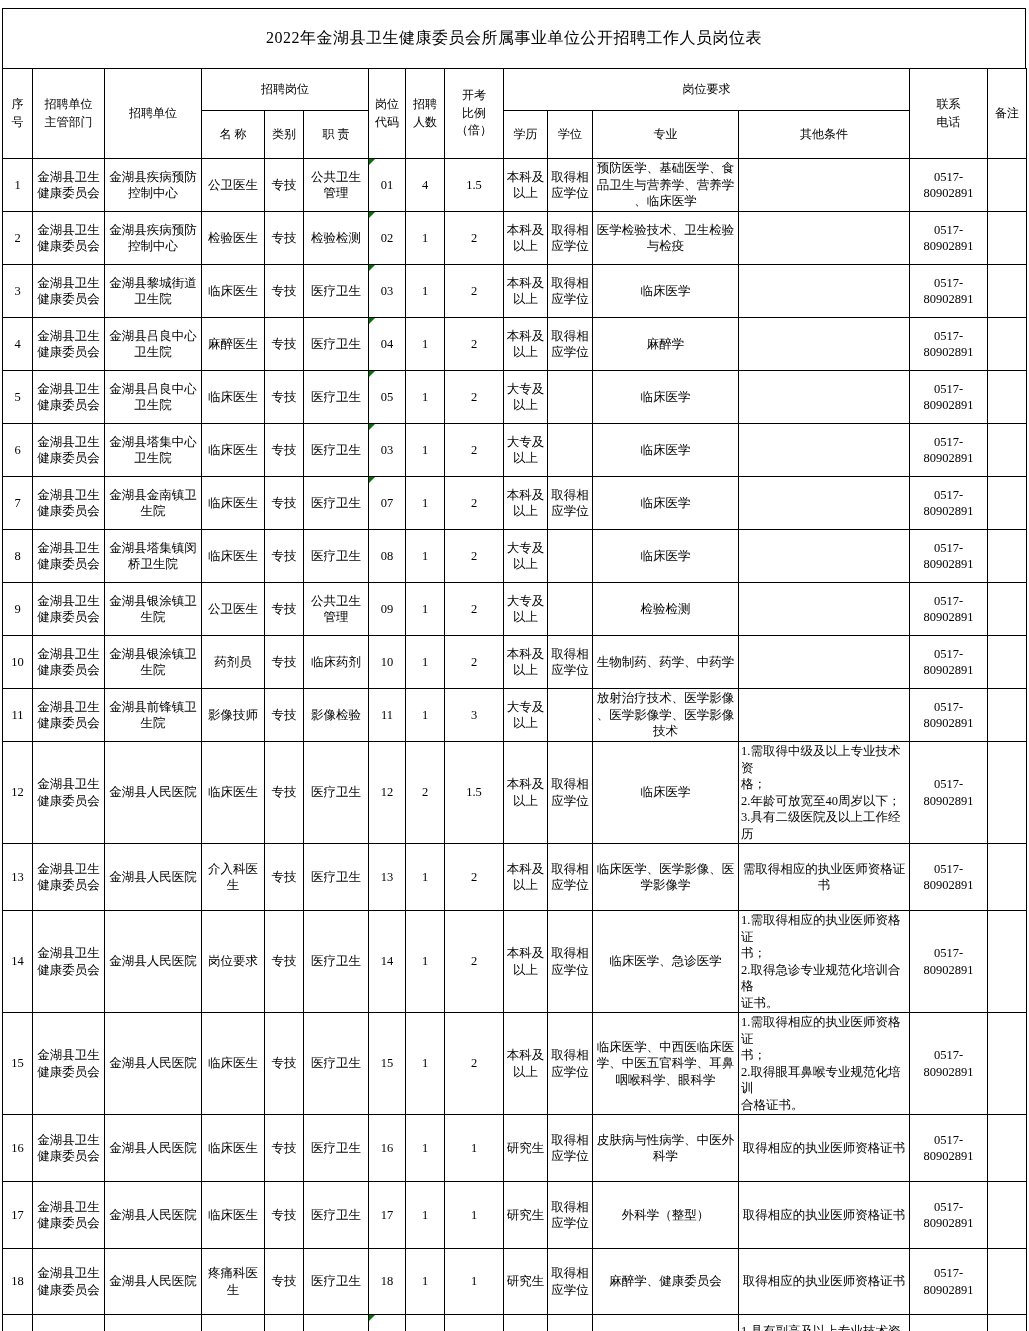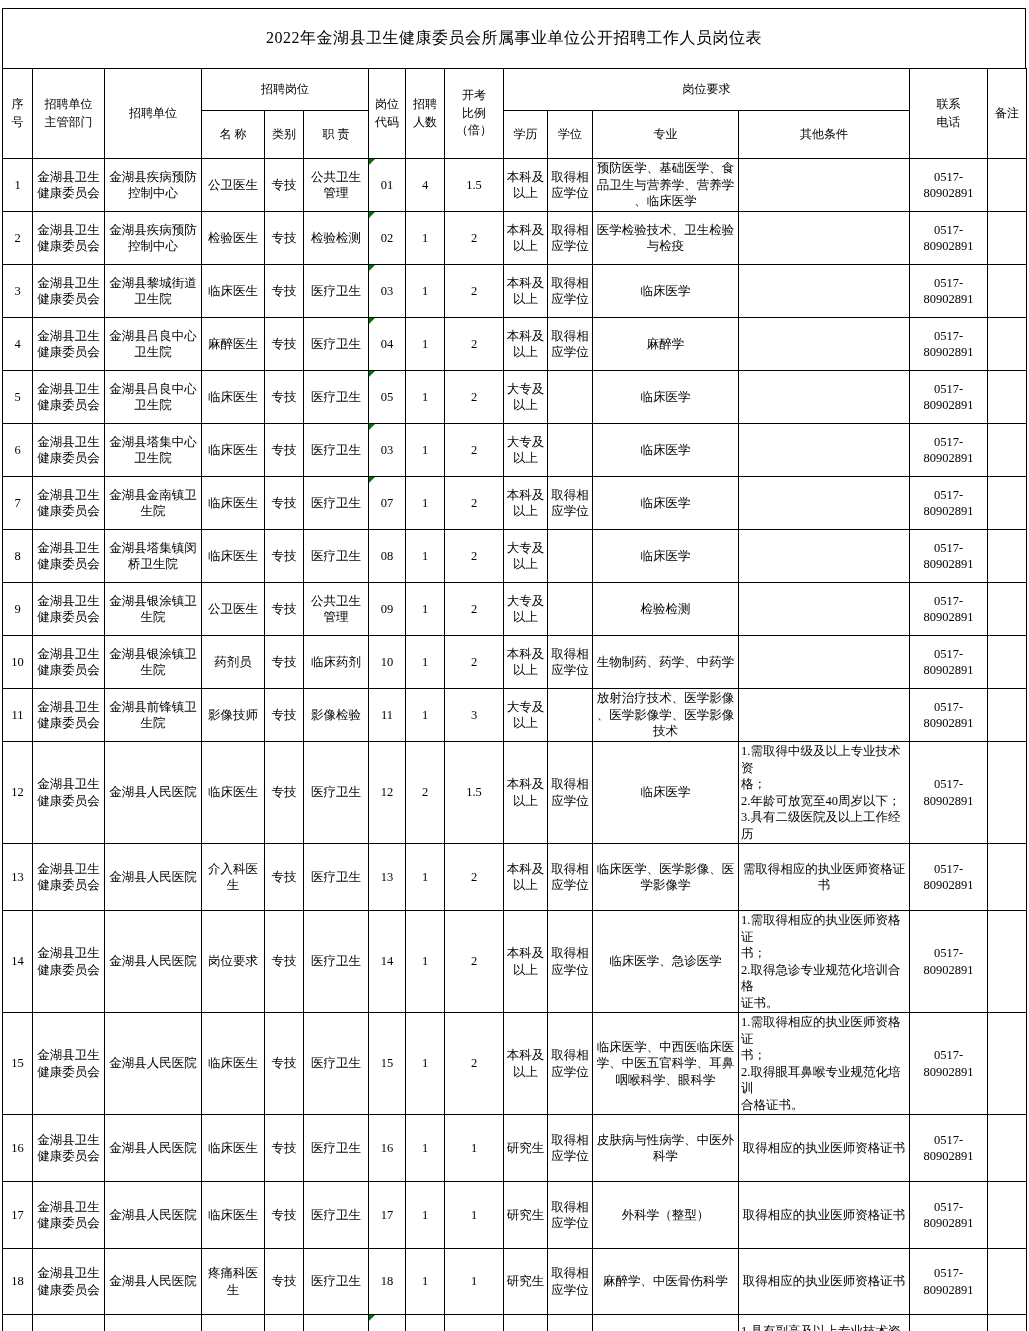--- a/index.html
+++ b/index.html
@@ -500,21 +500,21 @@
           <td><span class="cv">金湖县人民医院</span></td>
           <td><span class="cv">疼痛科医生</span></td>
           <td><span class="cv">专技</span></td>
           <td><span class="cv">医疗卫生</span></td>
           <td class="codecell"><span class="cv">18</span></td>
           <td><span class="cv">1</span></td>
           <td><span class="cv">1</span></td>
           <td><span class="cv">研究生</span></td>
           <td><span class="cv">取得相
 应学位</span></td>
-          <td><span class="cv">麻醉学、中医骨伤科学</span></td>
+          <td><span class="cv">麻醉学、健康委员会</span></td>
           <td><span class="cv">取得相应的执业医师资格证书</span></td>
           <td><span class="cv">0517-
 80902891</span></td>
           <td><span class="cv"></span></td>
         </tr>
         <tr style="height: 67px;">
           <td></td>
           <td></td>
           <td></td>
           <td></td>

